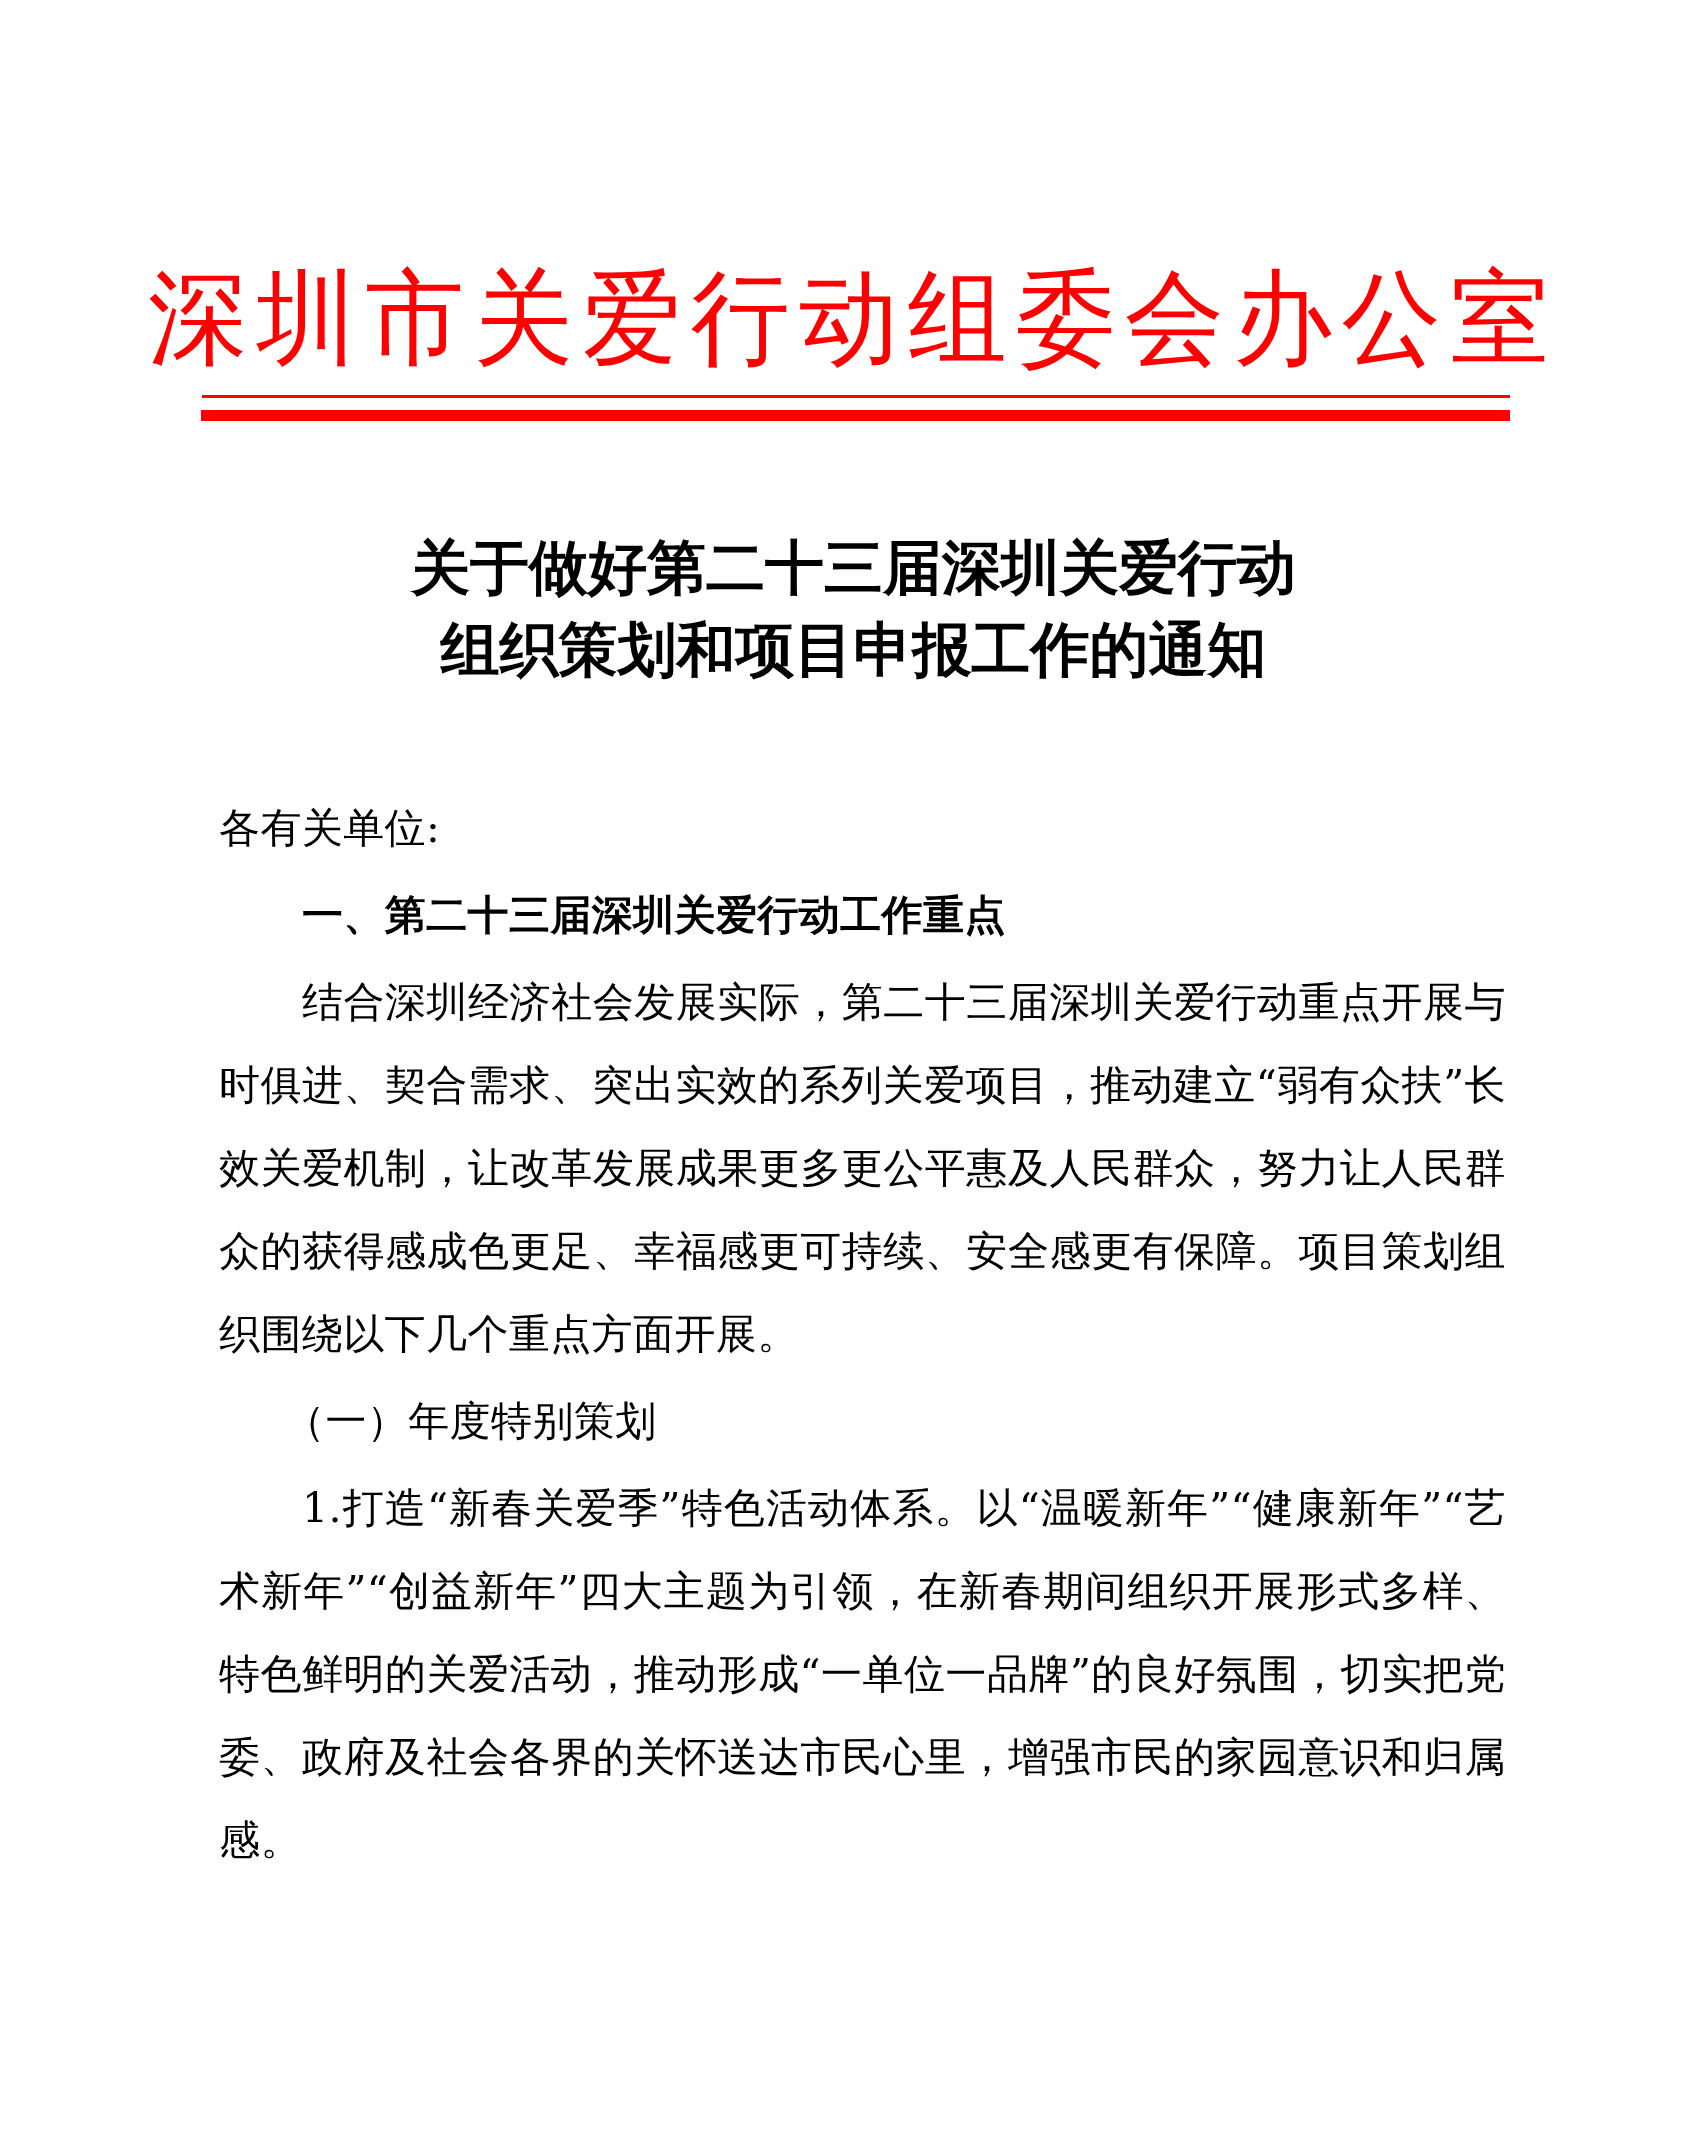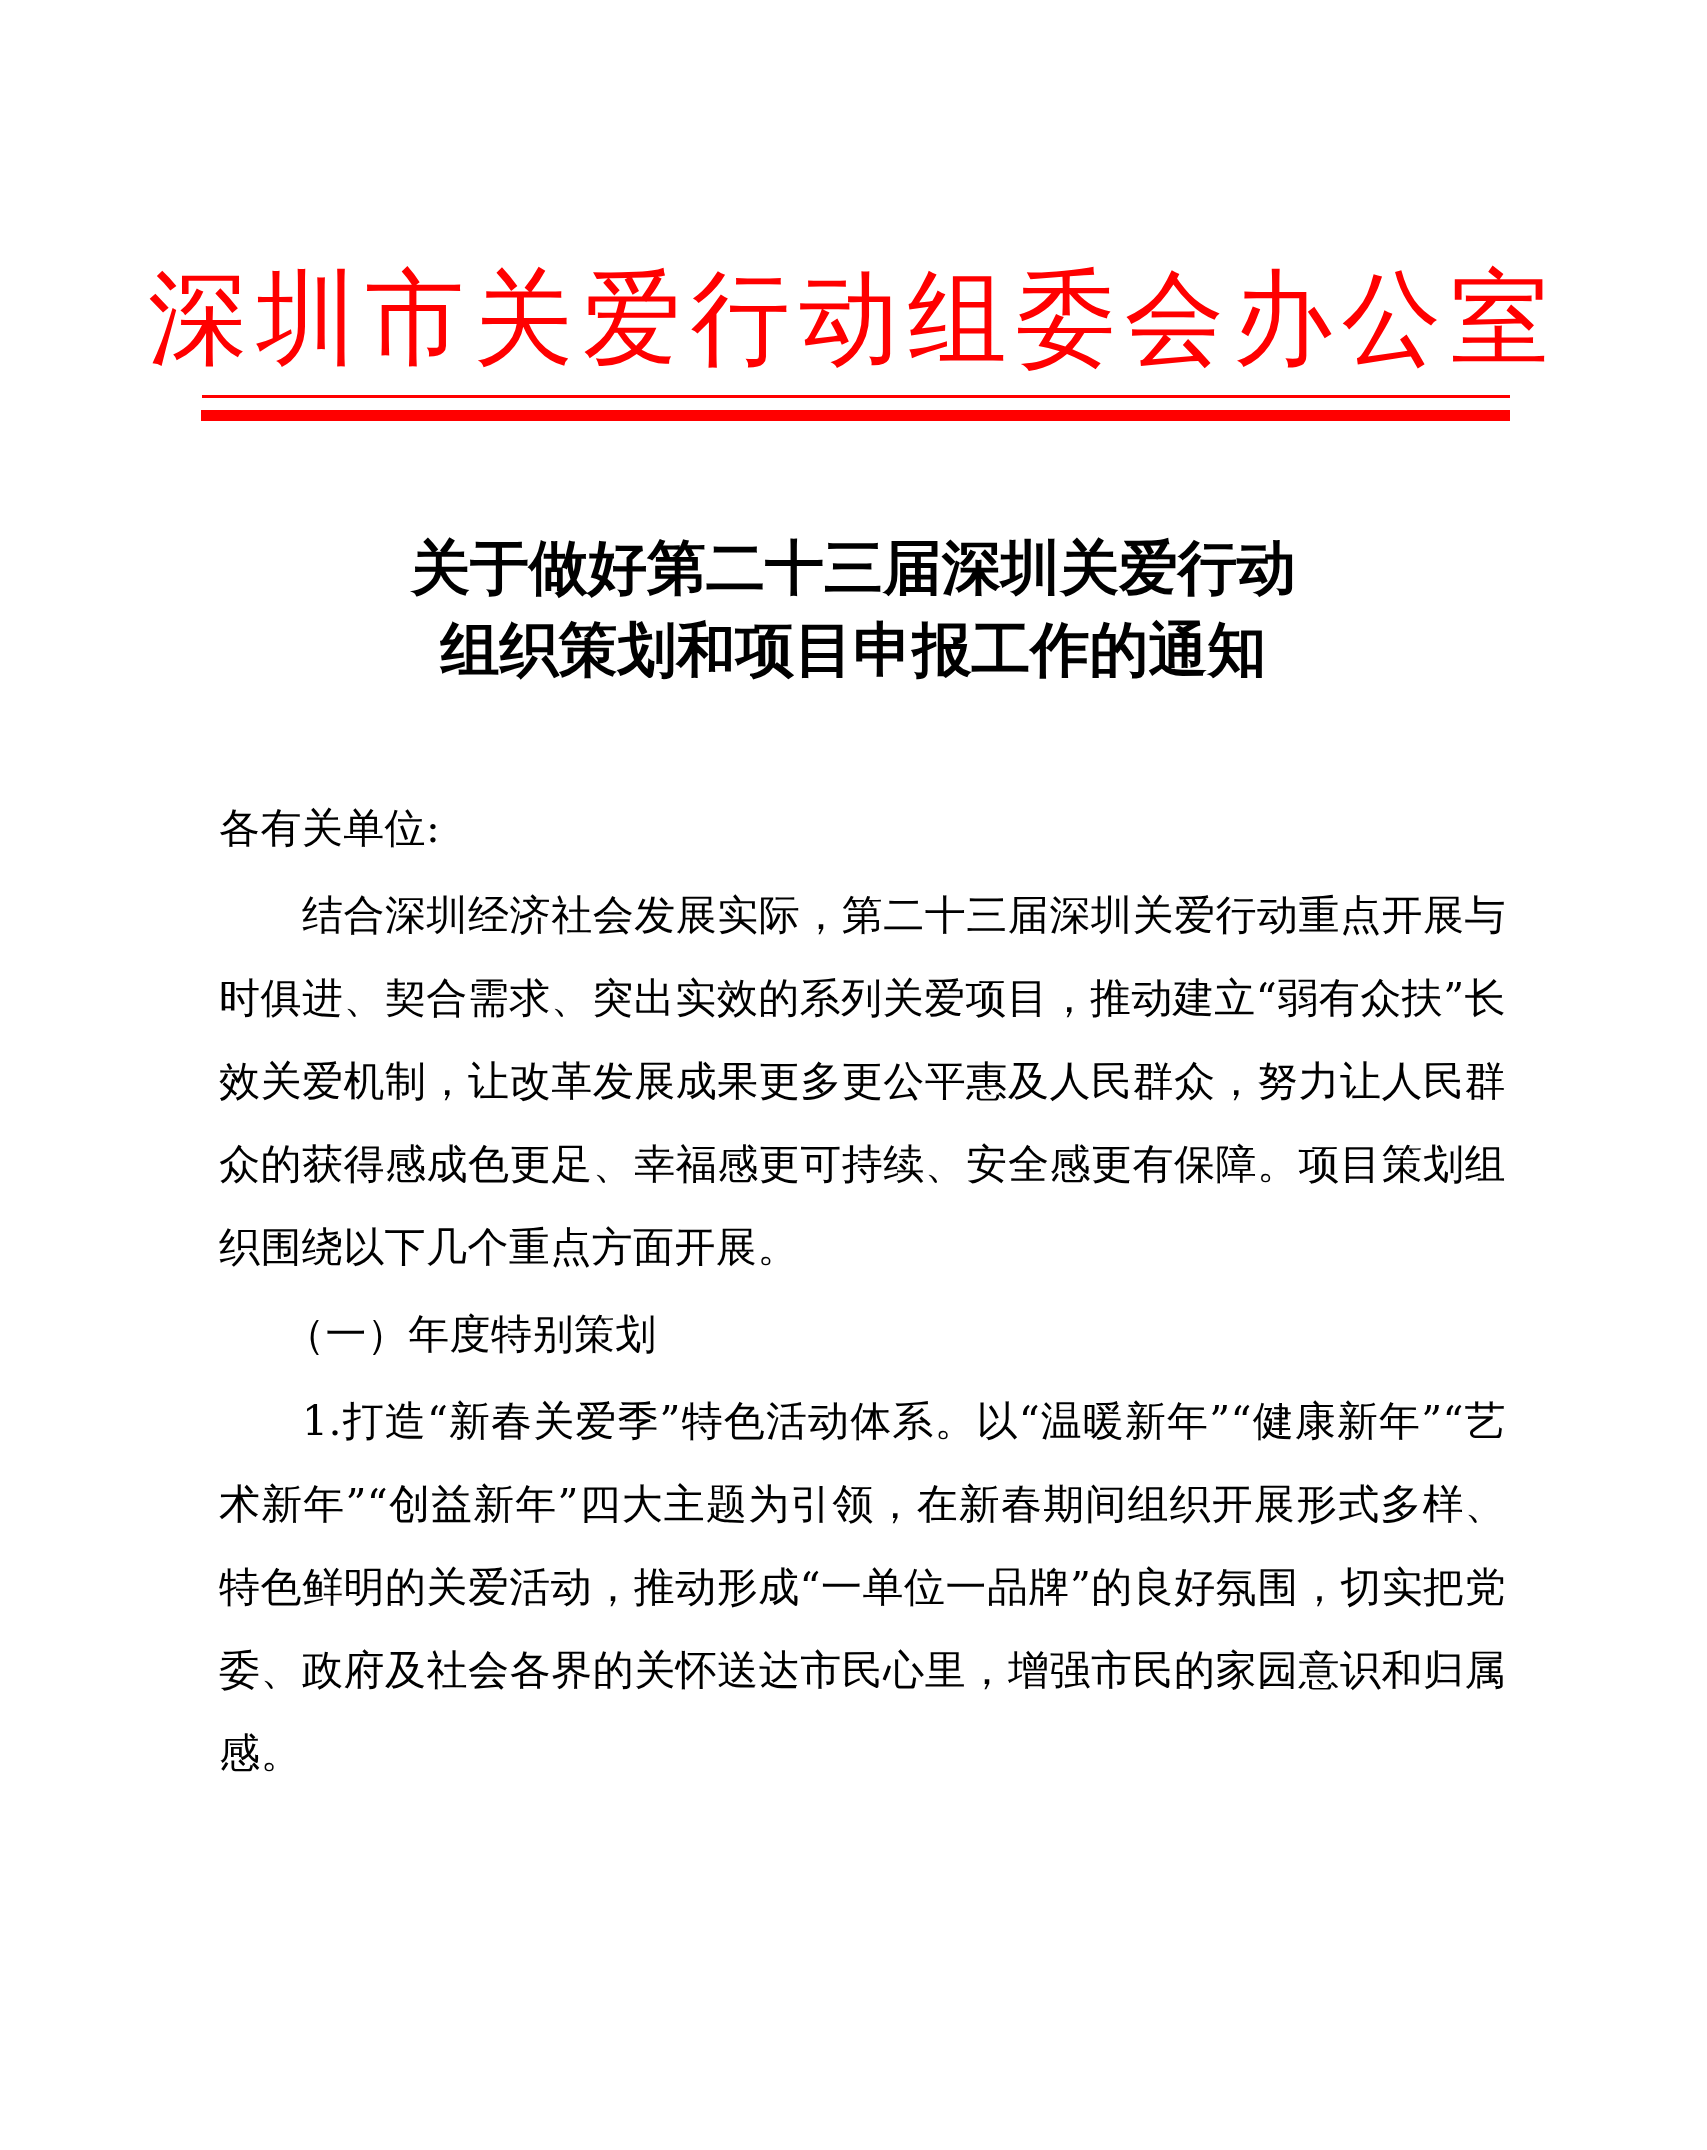--- a/index.html
+++ b/index.html
@@ -27,17 +27,18 @@
 
 <div class="org-header">深圳市关爱行动组委会办公室</div>
 <div class="rule-thin"></div>
 <div class="rule-thick"></div>
 
 <div class="doc-title l1">关于做好第二十三届深圳关爱行动</div>
 <div class="doc-title l2">组织策划和项目申报工作的通知</div>
 
 <div class="body-text">
   <p>各有关单位:</p>
+  <p class="heading1">一、第二十三届深圳关爱行动工作重点</p>
   <p class="indent">结合深圳经济社会发展实际，第二十三届深圳关爱行动重点开展与时俱进、契合需求、突出实效的系列关爱项目，推动建立“弱有众扶”长效关爱机制，让改革发展成果更多更公平惠及人民群众，努力让人民群众的获得感成色更足、幸福感更可持续、安全感更有保障。项目策划组织围绕以下几个重点方面开展。</p>
   <p class="heading2">（一）年度特别策划</p>
   <p class="indent">1.打造“新春关爱季”特色活动体系。以“温暖新年”“健康新年”“艺术新年”“创益新年”四大主题为引领，在新春期间组织开展形式多样、特色鲜明的关爱活动，推动形成“一单位一品牌”的良好氛围，切实把党委、政府及社会各界的关怀送达市民心里，增强市民的家园意识和归属感。</p>
 </div>
 
 
 </body></html>

